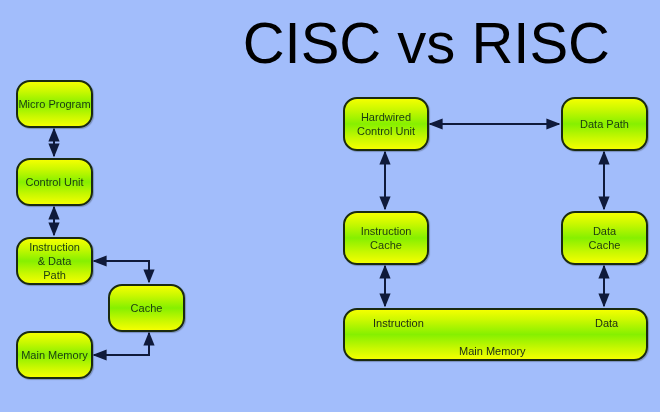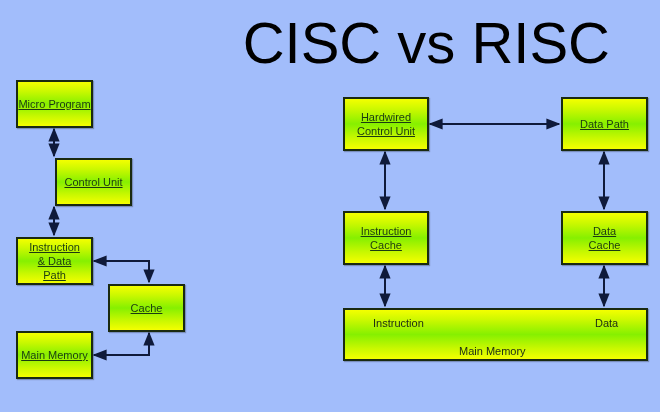--- a/index.html
+++ b/index.html
@@ -12,29 +12,28 @@
   .title {
     position: absolute; left: 0; width: 610px; top: 8px;
     text-align: right;
     font-size: 58px; color: #000; letter-spacing: 0px;
     line-height: 70px;
   }
   .box {
     position: absolute;
     box-sizing: border-box;
     border: 2px solid #1a2a10;
-    border-radius: 0;
+    border-radius: 14px;
     background: linear-gradient(to bottom, #f4ff00 0%, #c8f800 22%, #86f000 50%, #c8f800 78%, #f4ff00 100%);
     display: flex; align-items: center; justify-content: center;
     text-align: center;
     color: #1c3a10;
     font-size: 11px;
     line-height: 14px;
     box-shadow: 1px 1px 1px rgba(0,0,0,0.25);
-    text-decoration: underline;
   }
   .mm-label {
     position: absolute; font-size: 11px; color: #1c2a14;
   }
   svg.wires { position: absolute; left: 0; top: 0; }
 </style>
 </head>
 <body>
 
 <div class="title">CISC vs RISC</div>
@@ -56,21 +55,21 @@
     <line x1="385" y1="152" x2="385" y2="209" marker-start="url(#ah)" marker-end="url(#ah)"></line>
     <line x1="604" y1="152" x2="604" y2="209" marker-start="url(#ah)" marker-end="url(#ah)"></line>
     <line x1="385" y1="266" x2="385" y2="306" marker-start="url(#ah)" marker-end="url(#ah)"></line>
     <line x1="604" y1="266" x2="604" y2="306" marker-start="url(#ah)" marker-end="url(#ah)"></line>
   </g>
 </svg>
 
 <div class="box" style="left:16px; top:80px; width:77px; height:48px;">
   <span>Micro Program</span>
 </div>
-<div class="box" style="left:16px; top:158px; width:77px; height:48px;margin-left:39px;">
+<div class="box" style="left:16px; top:158px; width:77px; height:48px;">
   <span>Control Unit</span>
 </div>
 <div class="box" style="left:16px; top:237px; width:77px; height:48px; padding:0 8px;">
   <span>Instruction &amp; Data Path</span>
 </div>
 <div class="box" style="left:108px; top:284px; width:77px; height:48px;">
   <span>Cache</span>
 </div>
 <div class="box" style="left:16px; top:331px; width:77px; height:48px;">
   <span>Main Memory</span>

